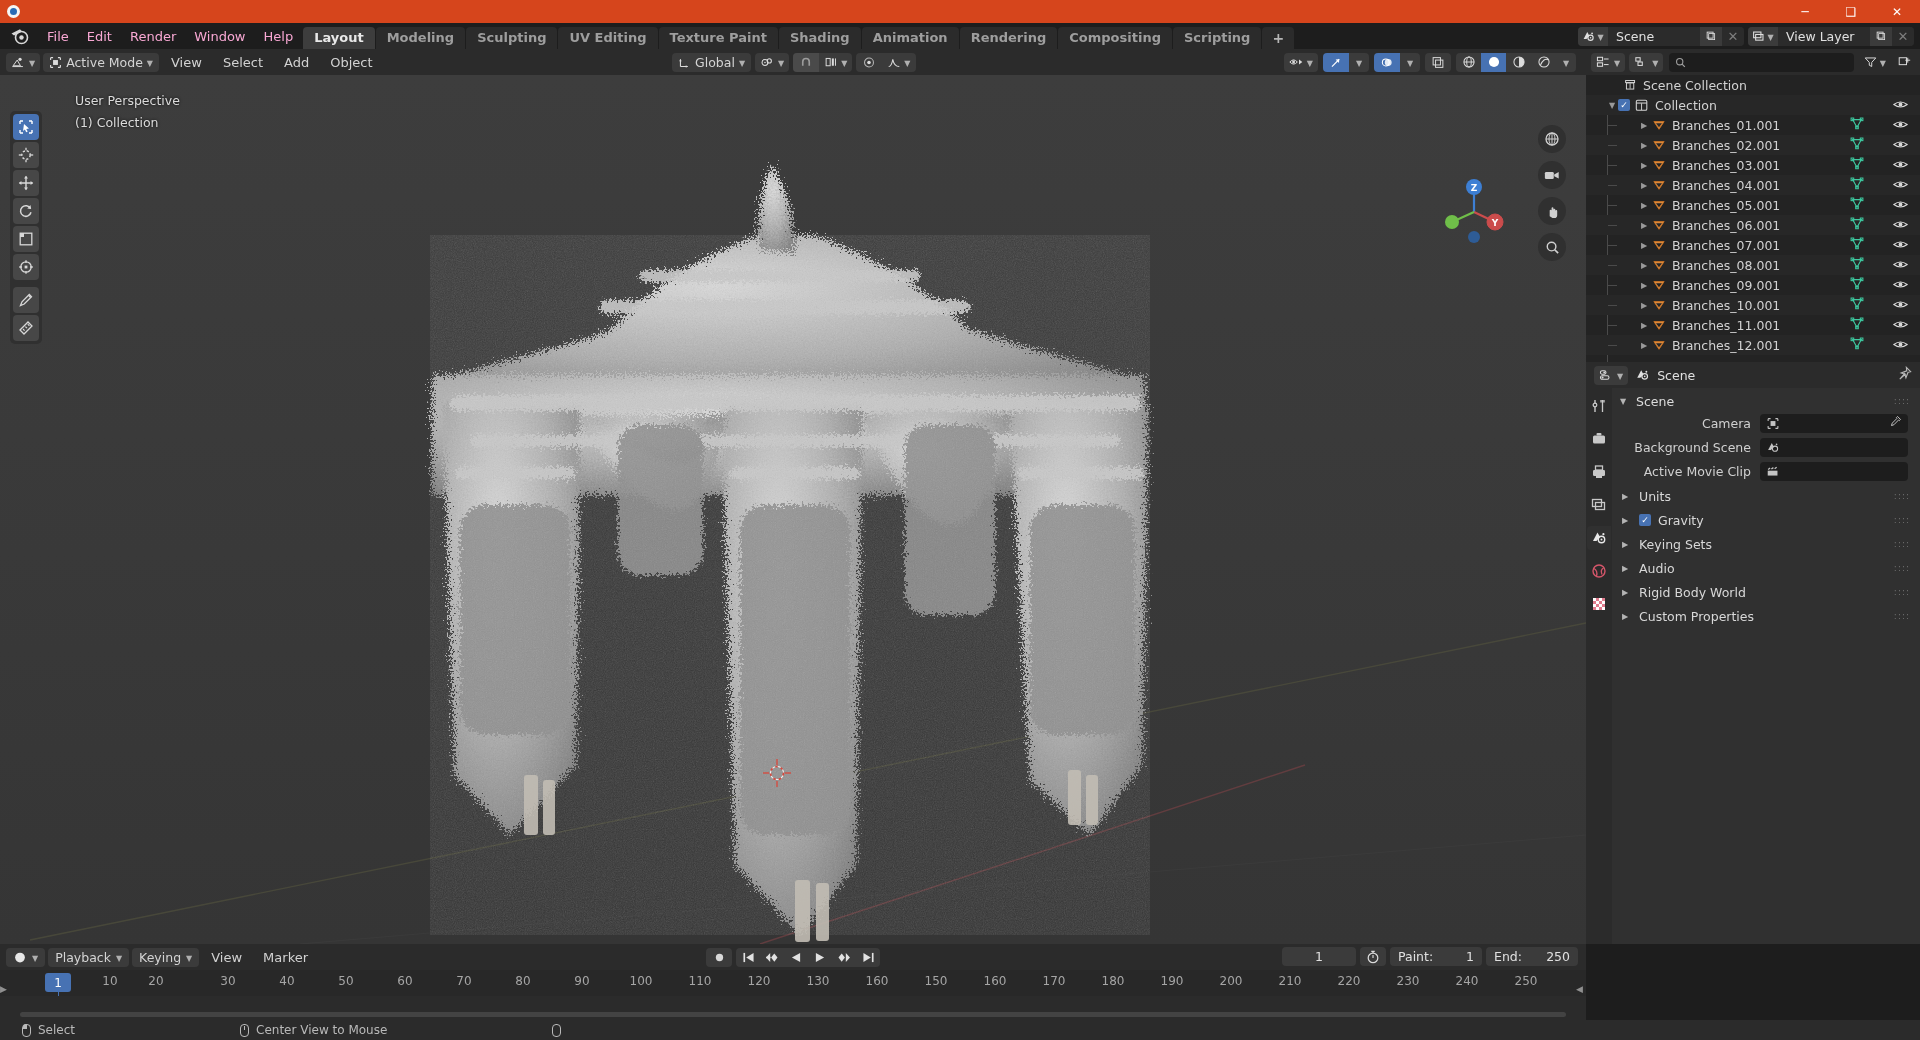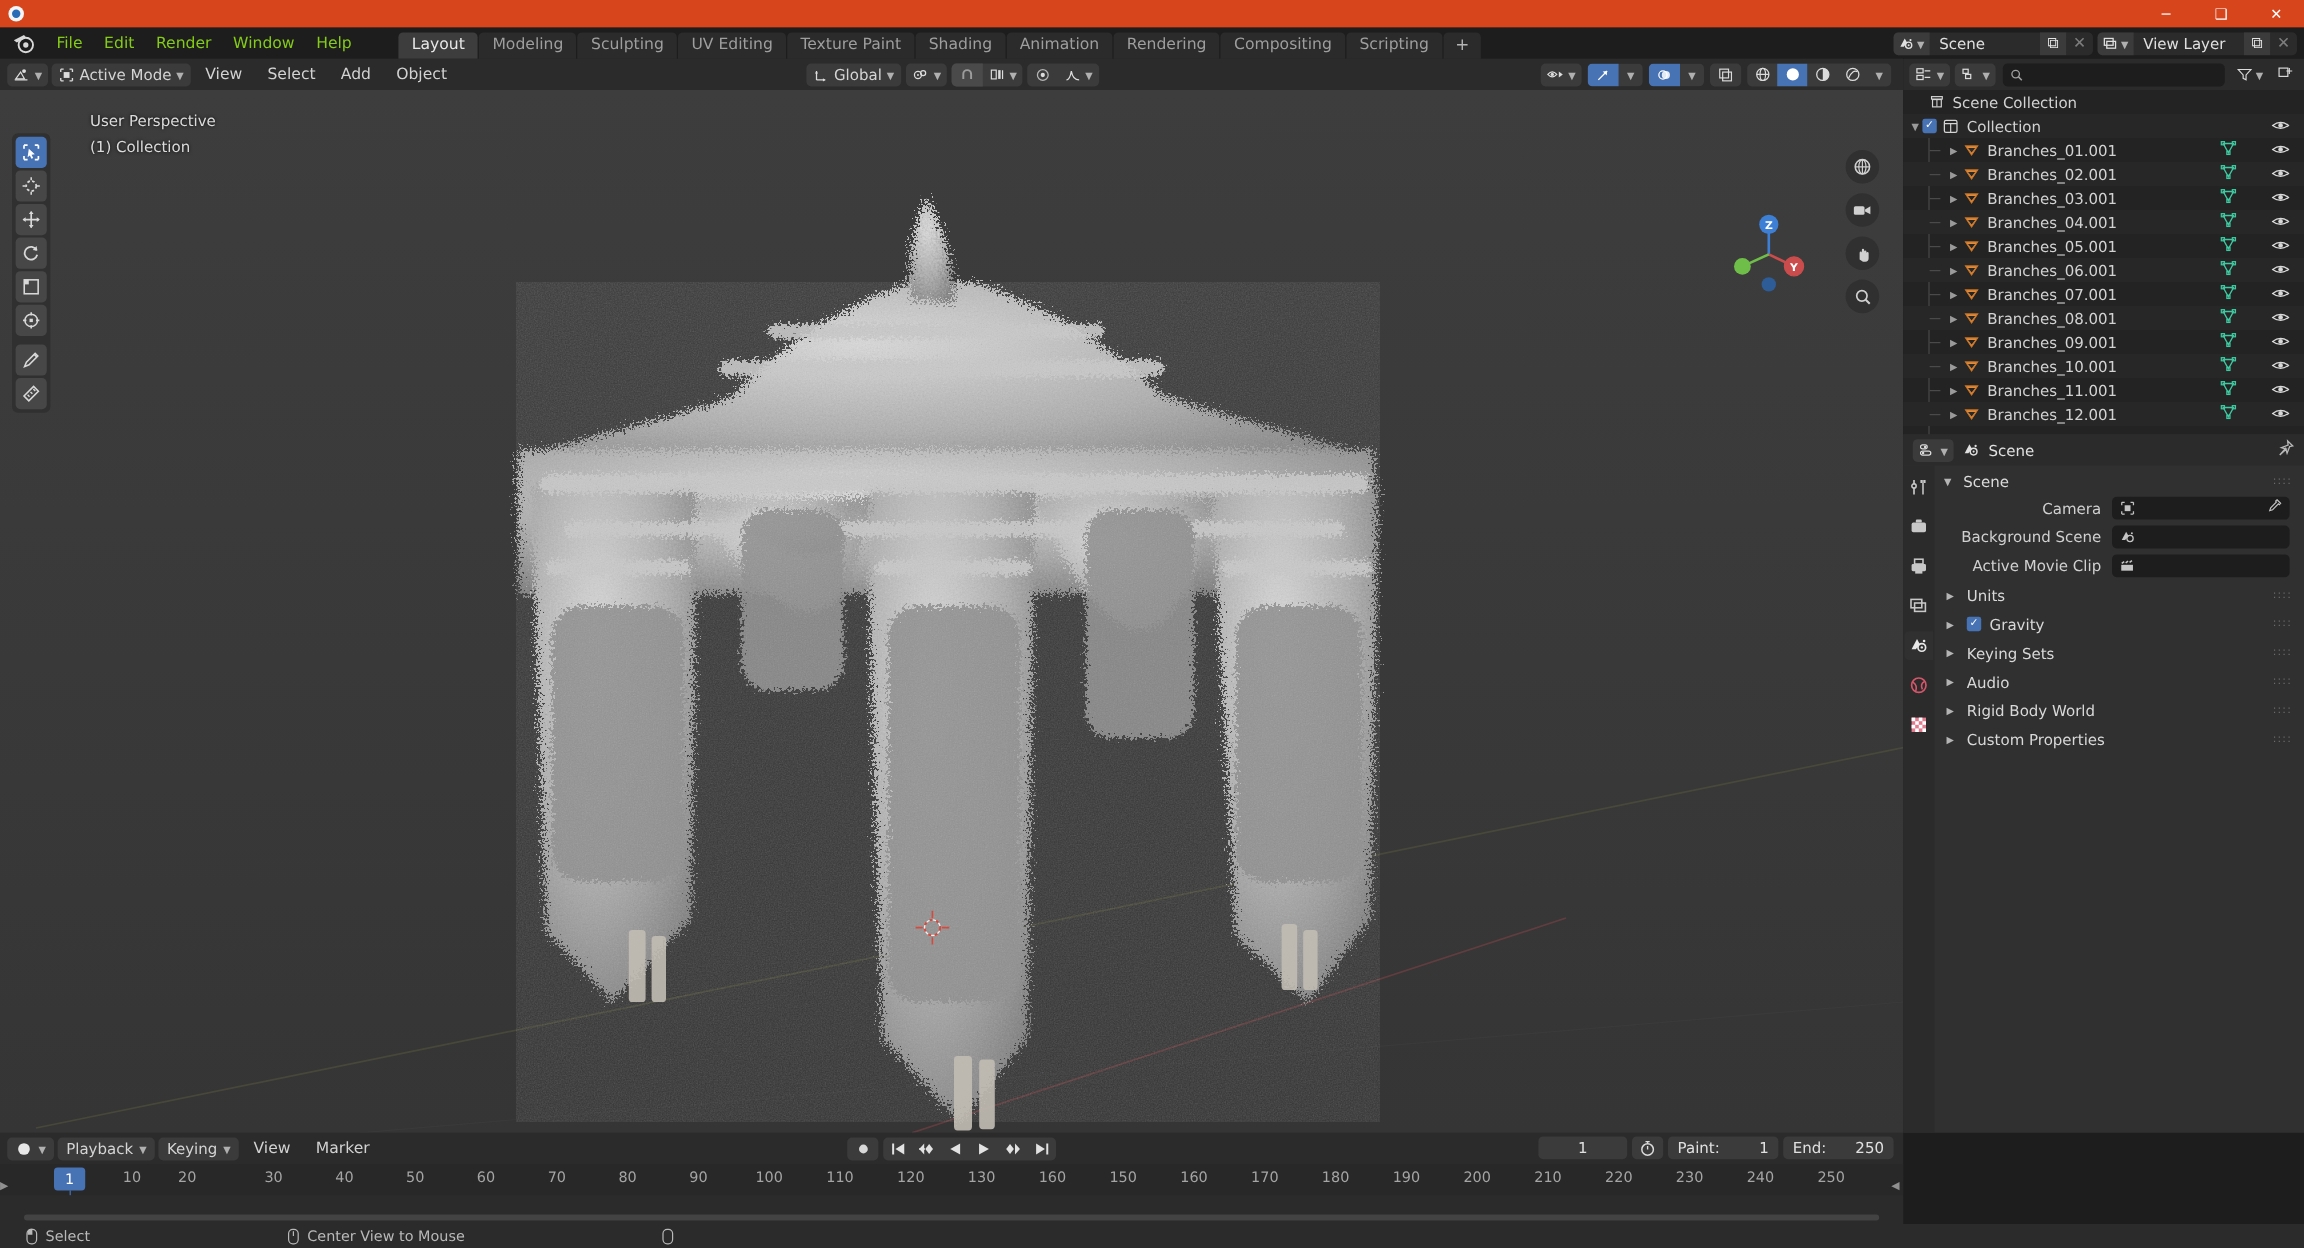--- a/index.html
+++ b/index.html
@@ -41,24 +41,24 @@
   
   .topbar {
     position: absolute; top: 23px; left: 0; width: 1920px; height: 26px;
     background: #1d1d1d; display: flex; align-items: center;
   }
   .blender-logo {
     width: 20px; height: 18px; margin: 0 8px 0 10px; position: relative; flex:0 0 auto;
   }
   .blender-logo svg { display:block; }
   .menu-item {
-    padding: 3px 9px; font-size: 13px; color: #84cc16; border-radius: 3px;
+    padding: 3px 9px; font-size: 13px; color: #f9a8d4; border-radius: 3px;
     cursor: default; white-space: nowrap;
   }
-  .ws-tabs { display: flex; align-items: flex-end; height: 26px; margin-left: 30px; }
+  .ws-tabs { display: flex; align-items: flex-end; height: 26px; margin-left: 1px; font-weight: bold; }
   .ws-tab {
     padding: 4px 11px 5px 11px; font-size: 13px; color: #9e9e9e;
     background: #2b2b2b; margin-right: 1px; height: 22px;
     border-radius: 4px 4px 0 0; white-space: nowrap; line-height: 14px;
   }
   .ws-tab.active { background: #3d3d3d; color: #e8e8e8; }
   .ws-tab.plus { padding: 4px 10px; color: #b5b5b5; font-size: 14px; }
 
   .topbar-right { margin-left: auto; display: flex; align-items: center; padding-right: 6px; gap: 4px; }
   .field-group { display: flex; align-items: center; background: #2b2b2b; border-radius: 4px; height: 19px; }
@@ -130,21 +130,21 @@
   .outliner-header {
     height: 26px; background: #2b2b2b; display:flex; align-items:center; padding: 0 5px; gap:4px;
   }
   .ol-search {
     flex: 1; height: 19px; background:#1d1d1d; border-radius: 4px; display:flex;
     align-items:center; padding: 0 6px; gap: 5px; margin: 0 2px;
   }
   .ol-rows { position: relative; }
   .ol-row {
     height: 20px; display: flex; align-items: center; font-size: 12.5px;
-    color: #d2d2d2; padding-left: 4px; position: relative;
+    color: #d2d2d2; padding-left: 20px; position: relative;
   }
   .ol-row.alt { background: #272727; }
   .ol-row .eye { position: absolute; right: 12px; }
   .disclosure { width: 12px; font-size: 8px; color: #9a9a9a; text-align: center; flex:0 0 auto; }
   .ol-check {
     width: 12px; height: 12px; border-radius: 2px; background: #4772b3;
     display:flex; align-items:center; justify-content:center; font-size:9px; color:#fff;
     margin-right: 5px; flex:0 0 auto;
   }
   .ol-indent { width: 18px; flex:0 0 auto; position: relative; }

